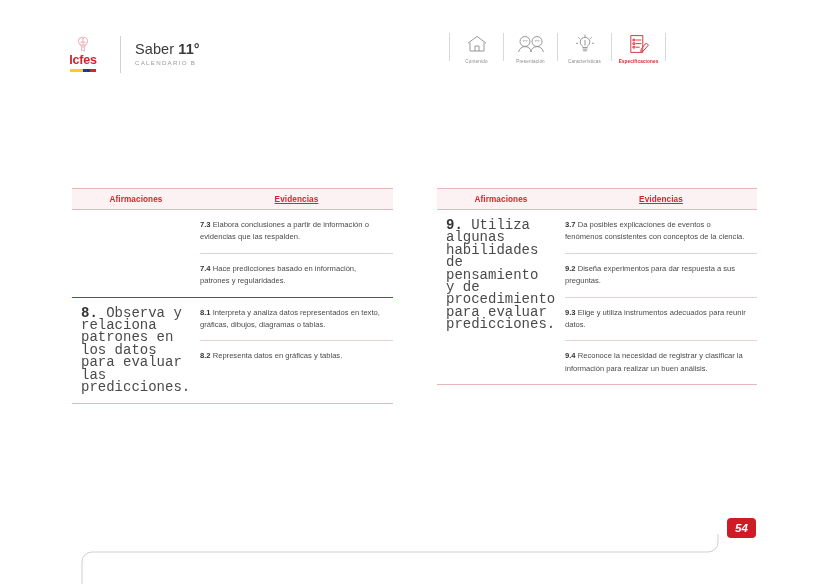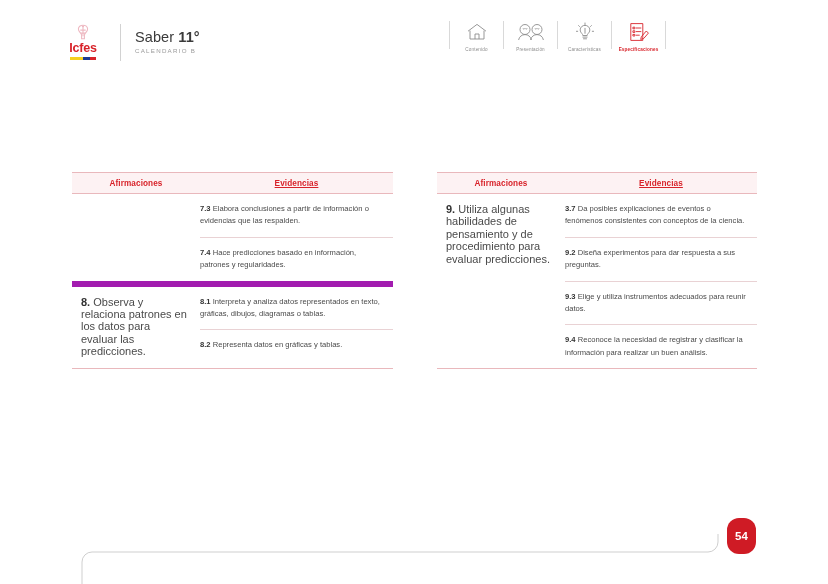--- a/index.html
+++ b/index.html
@@ -12,21 +12,21 @@
     background: #ffffff;
     font-family: "Liberation Sans", sans-serif;
     color: #3c3c3c;
     overflow: hidden;
     position: relative;
   }
 
   
   .page-header {
     position: absolute;
-    left: 0; top: 0;
+    left: 0; top: 12px;
     width: 728px;
     height: 78px;
   }
 
   .brand {
     position: absolute;
     left: 62px;
     top: 20px;
     display: flex;
     align-items: center;
@@ -124,21 +124,21 @@
 
   
   .tables-area {
     position: absolute;
     left: 0;
     top: 172px;
     width: 828px;
   }
   .matrix {
     position: absolute;
-    top: 0;
+    top: 16px;
   }
   .matrix.left  { left: 72px;  width: 321px; }
   .matrix.right { left: 437px; width: 320px; }
 
   .thead {
     display: flex;
     background: #fdf2f3;
     border-top: 1px solid #e9b8bc;
     border-bottom: 1px solid #e9b8bc;
     height: 20px;
@@ -149,32 +149,33 @@
     font-weight: bold;
     color: #d8232a;
     text-align: center;
     letter-spacing: 0.1px;
   }
   .col-aff { width: 128px; flex: none; }
   .col-evi { flex: 1; text-decoration: underline; }
 
   .group {
     display: flex;
-    border-bottom: 6px solid #a21caf;
+    border-bottom: 1px solid #a21caf;
   }
   .group:last-child { border-bottom: 1px solid #e9b8bc; }
 
   .cell-aff {
     width: 128px;
     flex: none;
     box-sizing: border-box;
     padding: 9px 12px 10px 9px;
-    font-size: 11px;
+    font-size: 14px;
     line-height: 12.4px;
     color: #4a4a4a;
+    font-family: Liberation Mono, monospace;
   }
   .cell-aff b { font-weight: bold; color: #333; }
 
   .evi-col {
     flex: 1;
     display: flex;
     flex-direction: column;
   }
   .evi-row {
     box-sizing: border-box;
@@ -193,30 +194,31 @@
     left: 70px;
     top: 534px;
     width: 656px;
     height: 52px;
   }
   .page-badge {
     position: absolute;
     left: 727px;
     top: 518px;
     width: 29px;
-    height: 36px;
+    height: 20px;
     background: #cf1b25;
-    border-radius: 12px;
+    border-radius: 4px;
     display: flex;
     align-items: center;
     justify-content: center;
     color: #ffffff;
     font-size: 11.5px;
     font-weight: bold;
     letter-spacing: 0.2px;
+    font-style: italic;
   }
 </style>
 </head>
 <body>
 
 <div class="page-header">
 
   <div class="brand">
 
     <div class="logo-block">

